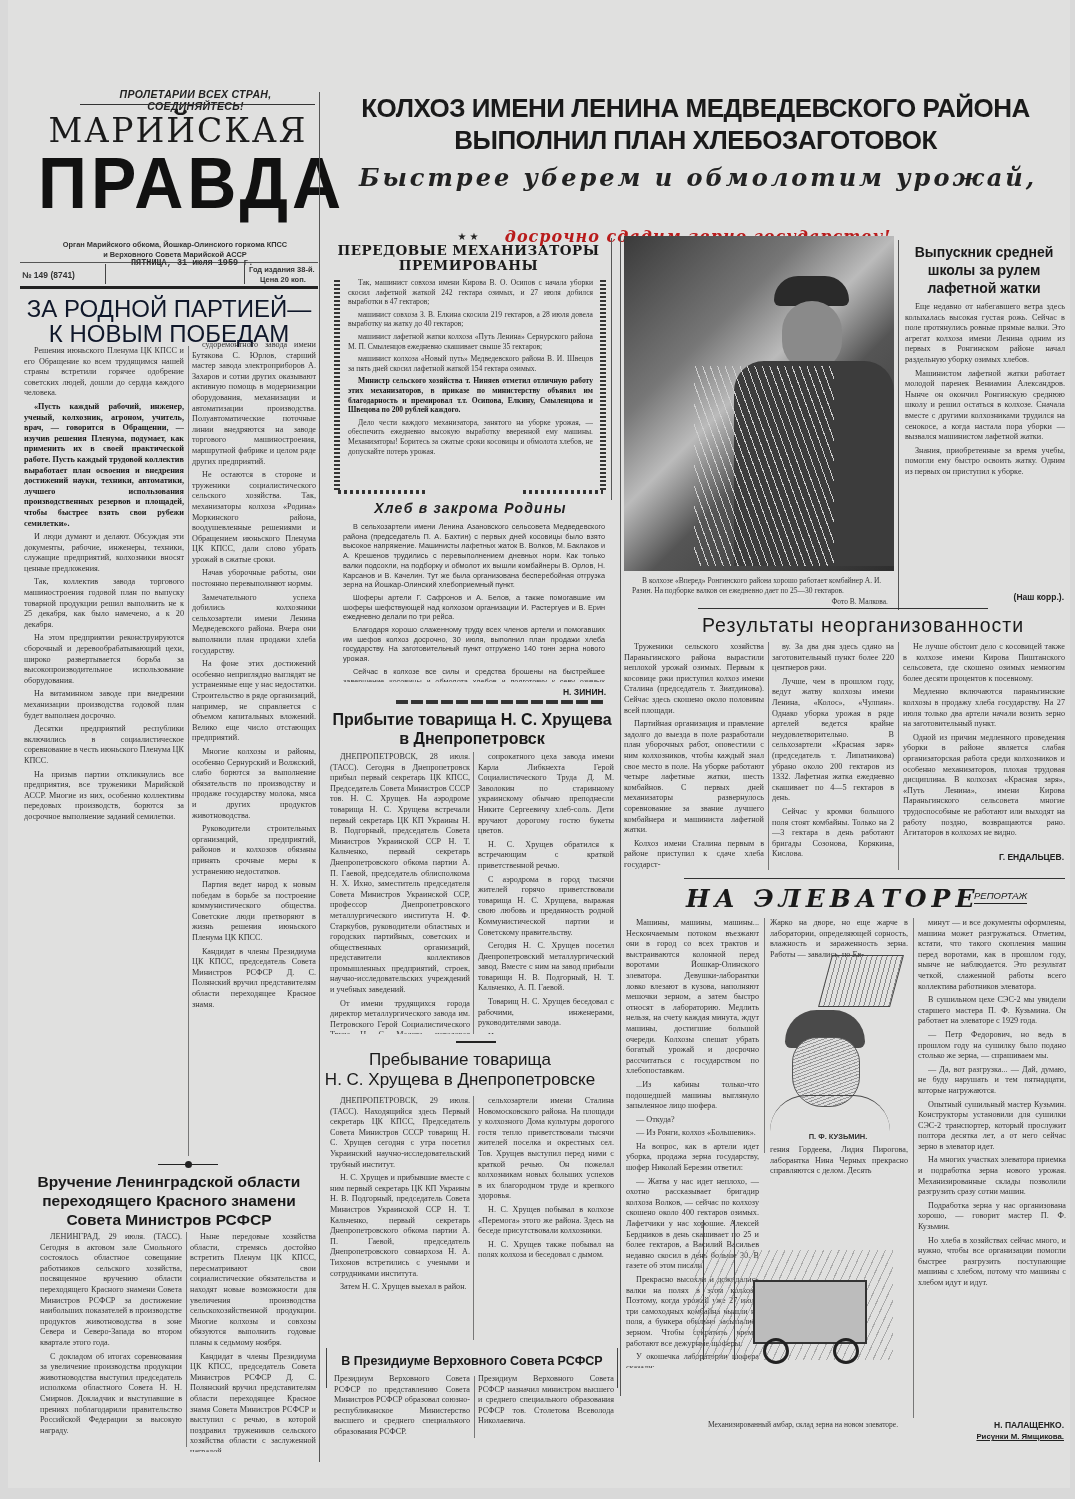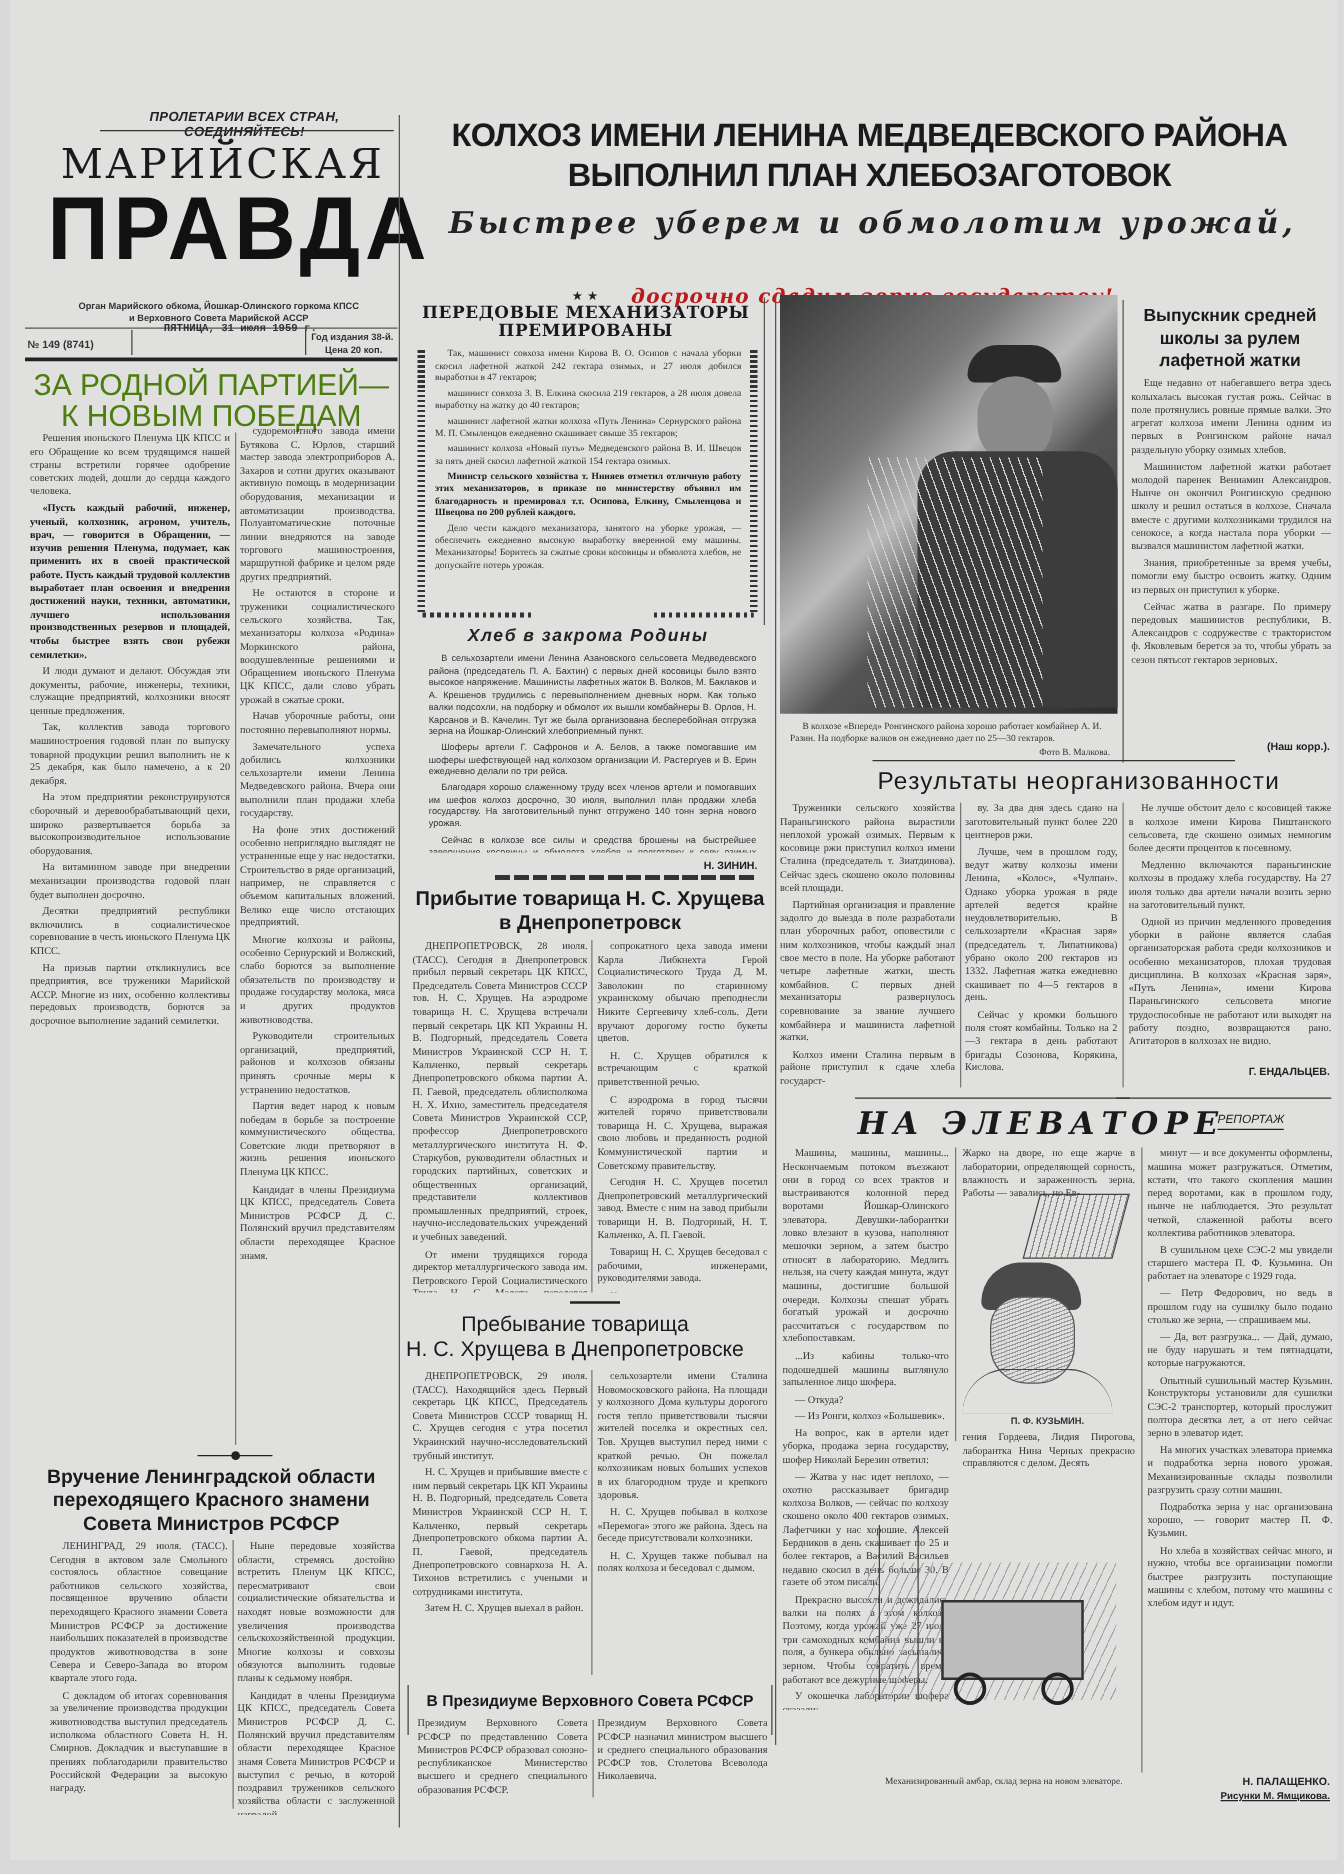--- a/index.html
+++ b/index.html
@@ -39,21 +39,21 @@
   <div class="abs" style="left:252px;top:275px;font-family:'Liberation Sans',sans-serif;font-weight:bold;font-size:7.5px;color:#333;">Цена 20 коп.</div>
   <div class="hline" style="left:12px;top:286px;width:298px;height:3px;background:#222;"></div>
 
   <div class="vline" style="left:311px;top:92px;height:1370px;background:#555;"></div>
 
   <div class="abs center" style="left:320px;top:93px;width:735px;font-family:'Liberation Sans',sans-serif;font-weight:bold;font-size:26px;letter-spacing:-0.5px;color:#1a1a1a;">КОЛХОЗ ИМЕНИ ЛЕНИНА МЕДВЕДЕВСКОГО РАЙОНА</div>
   <div class="abs center" style="left:320px;top:125px;width:735px;font-family:'Liberation Sans',sans-serif;font-weight:bold;font-size:26px;letter-spacing:-0.5px;color:#1a1a1a;">ВЫПОЛНИЛ ПЛАН ХЛЕБОЗАГОТОВОК</div>
   <div class="abs center" style="left:340px;top:163px;width:700px;font-family:'DejaVu Serif',serif;font-style:italic;font-weight:bold;font-size:24px;letter-spacing:3px;color:#222;">Быстрее уберем и обмолотим урожай,</div>
   <div class="abs center" style="left:340px;top:195px;width:700px;font-family:'DejaVu Serif',serif;font-style:italic;font-weight:bold;font-size:16px;letter-spacing:1px;color:#b91c1c;margin-top:32px;">досрочно сдадим зерно государству!</div>
 
-  <div class="abs center" style="left:14px;top:296px;width:294px;font-family:'Liberation Sans',sans-serif;font-size:24px;line-height:25px;color:#4d7c0f;">
+  <div class="abs center" style="left:14px;top:296px;width:294px;font-family:'Liberation Sans',sans-serif;font-size:24px;line-height:25px;color:#0f172a;">
     <div>ЗА РОДНОЙ ПАРТИЕЙ—</div>
     <div>К НОВЫМ ПОБЕДАМ</div>
   </div>
   <div class="abs body-text" style="left:16px;top:346px;width:160px;height:810px;overflow:hidden;">
     <p>Решения июньского Пленума ЦК КПСС и его Обращение ко всем трудящимся нашей страны встретили горячее одобрение советских людей, дошли до сердца каждого человека.</p>
     <p class="bold-text">«Пусть каждый рабочий, инженер, ученый, колхозник, агроном, учитель, врач, — говорится в Обращении, — изучив решения Пленума, подумает, как применить их в своей практической работе. Пусть каждый трудовой коллектив выработает план освоения и внедрения достижений науки, техники, автоматики, лучшего использования производственных резервов и площадей, чтобы быстрее взять свои рубежи семилетки».</p>
     <p>И люди думают и делают. Обсуждая эти документы, рабочие, инженеры, техники, служащие предприятий, колхозники вносят ценные предложения.</p>
     <p>Так, коллектив завода торгового машиностроения годовой план по выпуску товарной продукции решил выполнить не к 25 декабря, как было намечено, а к 20 декабря.</p>
     <p>На этом предприятии реконструируются сборочный и деревообрабатывающий цехи, широко развертывается борьба за высокопроизводительное использование оборудования.</p>
     <p>На витаминном заводе при внедрении механизации производства годовой план будет выполнен досрочно.</p>
@@ -132,21 +132,20 @@
   <div class="vline" style="left:890px;top:240px;height:370px;background:#555;"></div>
   <div class="abs center" style="left:896px;top:243px;width:160px;font-family:'Liberation Sans',sans-serif;font-weight:bold;font-size:14px;line-height:18px;color:#1a1a1a;">
     <div>Выпускник средней</div>
     <div>школы за рулем</div>
     <div>лафетной жатки</div>
   </div>
   <div class="abs body-text" style="left:897px;top:302px;width:160px;height:288px;overflow:hidden;">
     <p>Еще недавно от набегавшего ветра здесь колыхалась высокая густая рожь. Сейчас в поле протянулись ровные прямые валки. Это агрегат колхоза имени Ленина одним из первых в Ронгинском районе начал раздельную уборку озимых хлебов.</p>
     <p>Машинистом лафетной жатки работает молодой паренек Вениамин Александров. Нынче он окончил Ронгинскую среднюю школу и решил остаться в колхозе. Сначала вместе с другими колхозниками трудился на сенокосе, а когда настала пора уборки — вызвался машинистом лафетной жатки.</p>
     <p>Знания, приобретенные за время учебы, помогли ему быстро освоить жатку. Одним из первых он приступил к уборке.</p>
-    <p>Сейчас жатва в разгаре. По примеру передовых машинистов республики, В. Александров с содружестве с трактористом ф. Яковлевым берется за то, чтобы убрать за сезон пятьсот гектаров зерновых.</p>
   </div>
   <div class="abs sig" style="left:960px;top:592px;width:96px;">(Наш корр.).</div>
 
   <div class="hline" style="left:690px;top:608px;width:290px;background:#333;"></div>
   <div class="abs center" style="left:660px;top:614px;width:390px;font-family:'Liberation Sans',sans-serif;font-size:19.5px;letter-spacing:1px;color:#1a1a1a;">Результаты неорганизованности</div>
   <div class="abs body-text" style="left:616px;top:642px;width:140px;height:230px;overflow:hidden;">
     <p>Труженики сельского хозяйства Параньгинского района вырастили неплохой урожай озимых. Первым к косовице ржи приступил колхоз имени Сталина (председатель т. Зиатдинова). Сейчас здесь скошено около половины всей площади.</p>
     <p>Партийная организация и правление задолго до выезда в поле разработали план уборочных работ, оповестили с ним колхозников, чтобы каждый знал свое место в поле. На уборке работают четыре лафетные жатки, шесть комбайнов. С первых дней механизаторы развернулось соревнование за звание лучшего комбайнера и машиниста лафетной жатки.</p>
     <p>Колхоз имени Сталина первым в районе приступил к сдаче хлеба государст-</p>
   </div>

